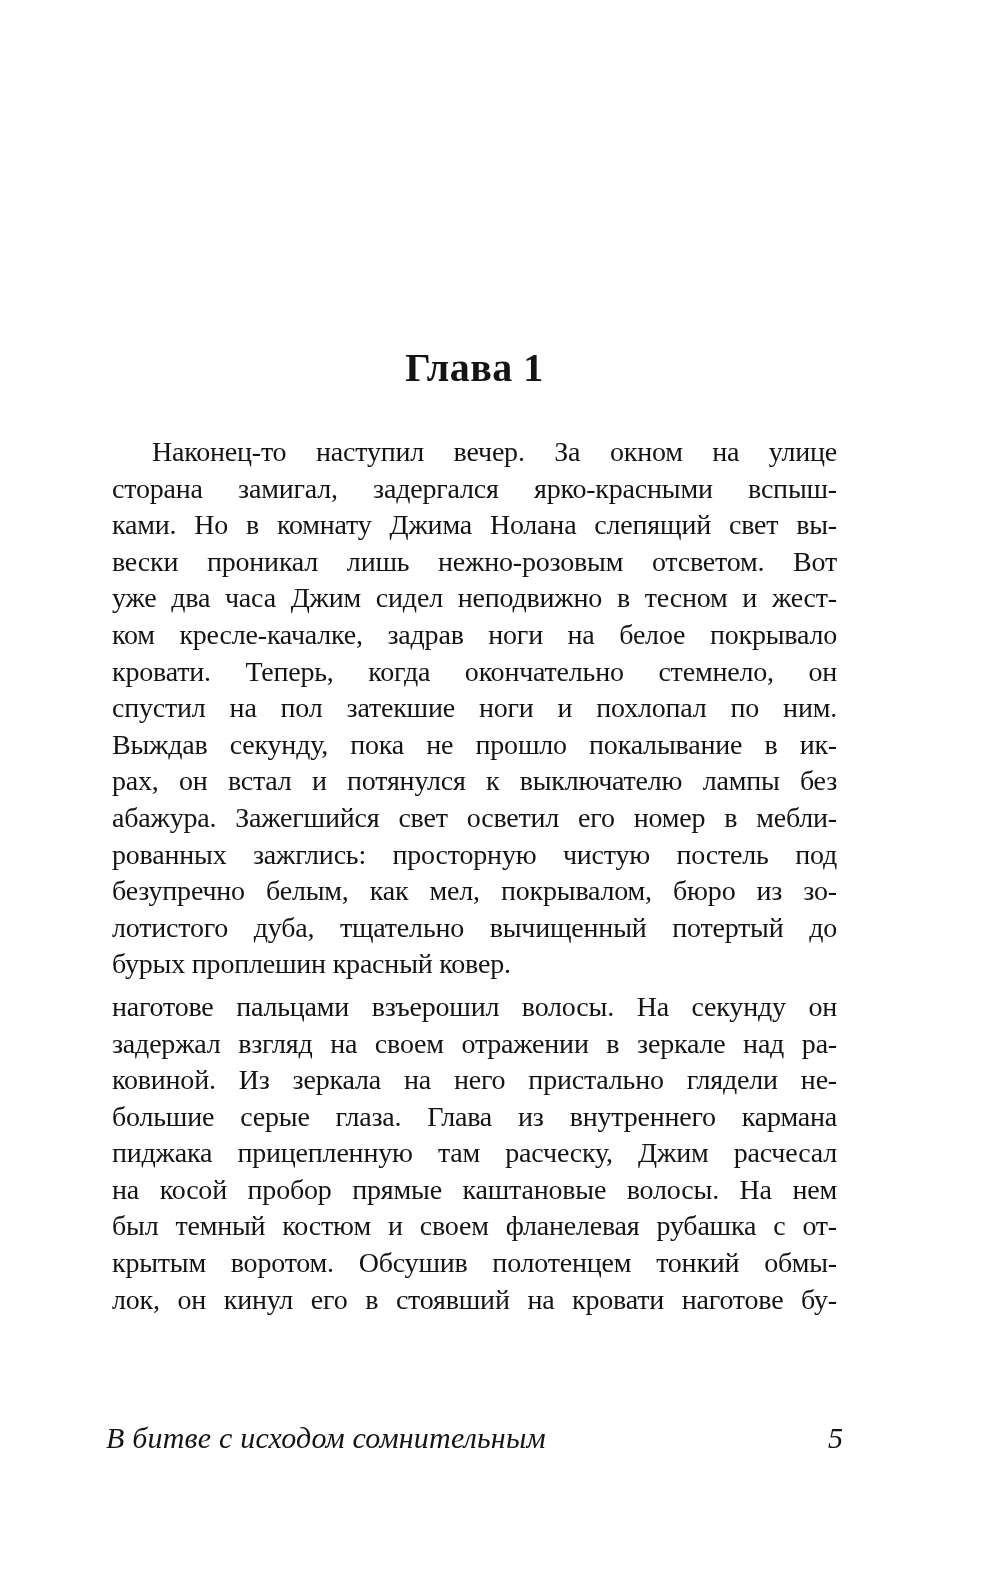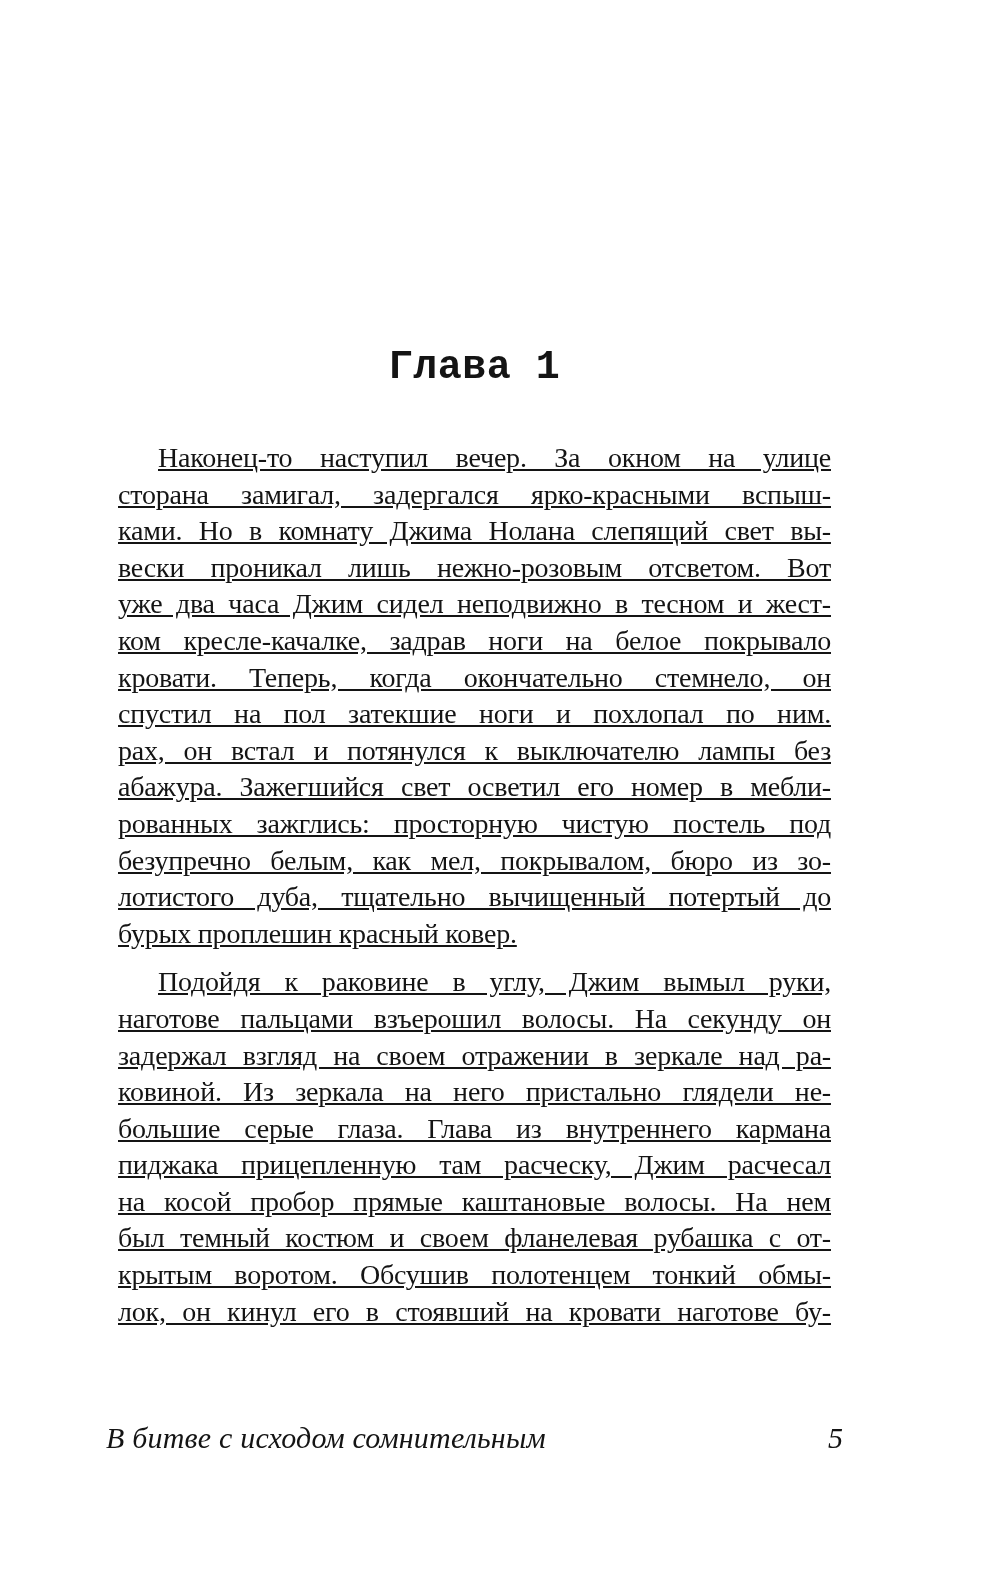--- a/index.html
+++ b/index.html
@@ -19,32 +19,31 @@
   .chapter-title {
     position: absolute;
     top: 346px;
     left: 106px;
     width: 737px;
     text-align: center;
     font-size: 40px;
     line-height: 44px;
     font-weight: bold;
     letter-spacing: 0.5px;
-    font-family: Liberation Mono, monospace;
   }
   .text-block {
     position: absolute;
     top: 428px;
     left: 106px;
     width: 737px;
     font-size: 28px;
     line-height: 36.6px;
     letter-spacing: -0.2px;
   }
-  .paragraph { margin: 12px; text-decoration: underline; }
+  .paragraph { margin: 6px; }
   .line {
     text-align: justify;
     text-align-last: justify;
     white-space: normal;
   }
   .line.indent { text-indent: 40px; }
   .line.flush { text-align-last: left; }
   .footer {
     position: absolute;
     top: 1421px;
@@ -74,29 +73,29 @@
   <div class="text-block">
       <div class="paragraph">
         <div class="line indent">Наконец-то наступил вечер. За окном на улице</div>
         <div class="line">сторана замигал, задергался ярко-красными вспыш-</div>
         <div class="line">ками. Но в комнату Джима Нолана слепящий свет вы-</div>
         <div class="line">вески проникал лишь нежно-розовым отсветом. Вот</div>
         <div class="line">уже два часа Джим сидел неподвижно в тесном и жест-</div>
         <div class="line">ком кресле-качалке, задрав ноги на белое покрывало</div>
         <div class="line">кровати. Теперь, когда окончательно стемнело, он</div>
         <div class="line">спустил на пол затекшие ноги и похлопал по ним.</div>
+        <div class="line">Выждав секунду, пока не прошло покалывание в ик-</div>
         <div class="line">рах, он встал и потянулся к выключателю лампы без</div>
         <div class="line">абажура. Зажегшийся свет осветил его номер в мебли-</div>
         <div class="line">рованных зажглись: просторную чистую постель под</div>
         <div class="line">безупречно белым, как мел, покрывалом, бюро из зо-</div>
         <div class="line">лотистого дуба, тщательно вычищенный потертый до</div>
         <div class="line flush">бурых проплешин красный ковер.</div>
       </div>
       <div class="paragraph">
-        <div class="line indent">Подойдя к раковине в углу, Джим вымыл руки,</div>
         <div class="line">наготове пальцами взъерошил волосы. На секунду он</div>
         <div class="line">задержал взгляд на своем отражении в зеркале над ра-</div>
         <div class="line">ковиной. Из зеркала на него пристально глядели не-</div>
         <div class="line">большие серые глаза. Глава из внутреннего кармана</div>
         <div class="line">пиджака прицепленную там расческу, Джим расчесал</div>
         <div class="line">на косой пробор прямые каштановые волосы. На нем</div>
         <div class="line">был темный костюм и своем фланелевая рубашка с от-</div>
         <div class="line">крытым воротом. Обсушив полотенцем тонкий обмы-</div>
         <div class="line">лок, он кинул его в стоявший на кровати наготове бу-</div>
       </div>

